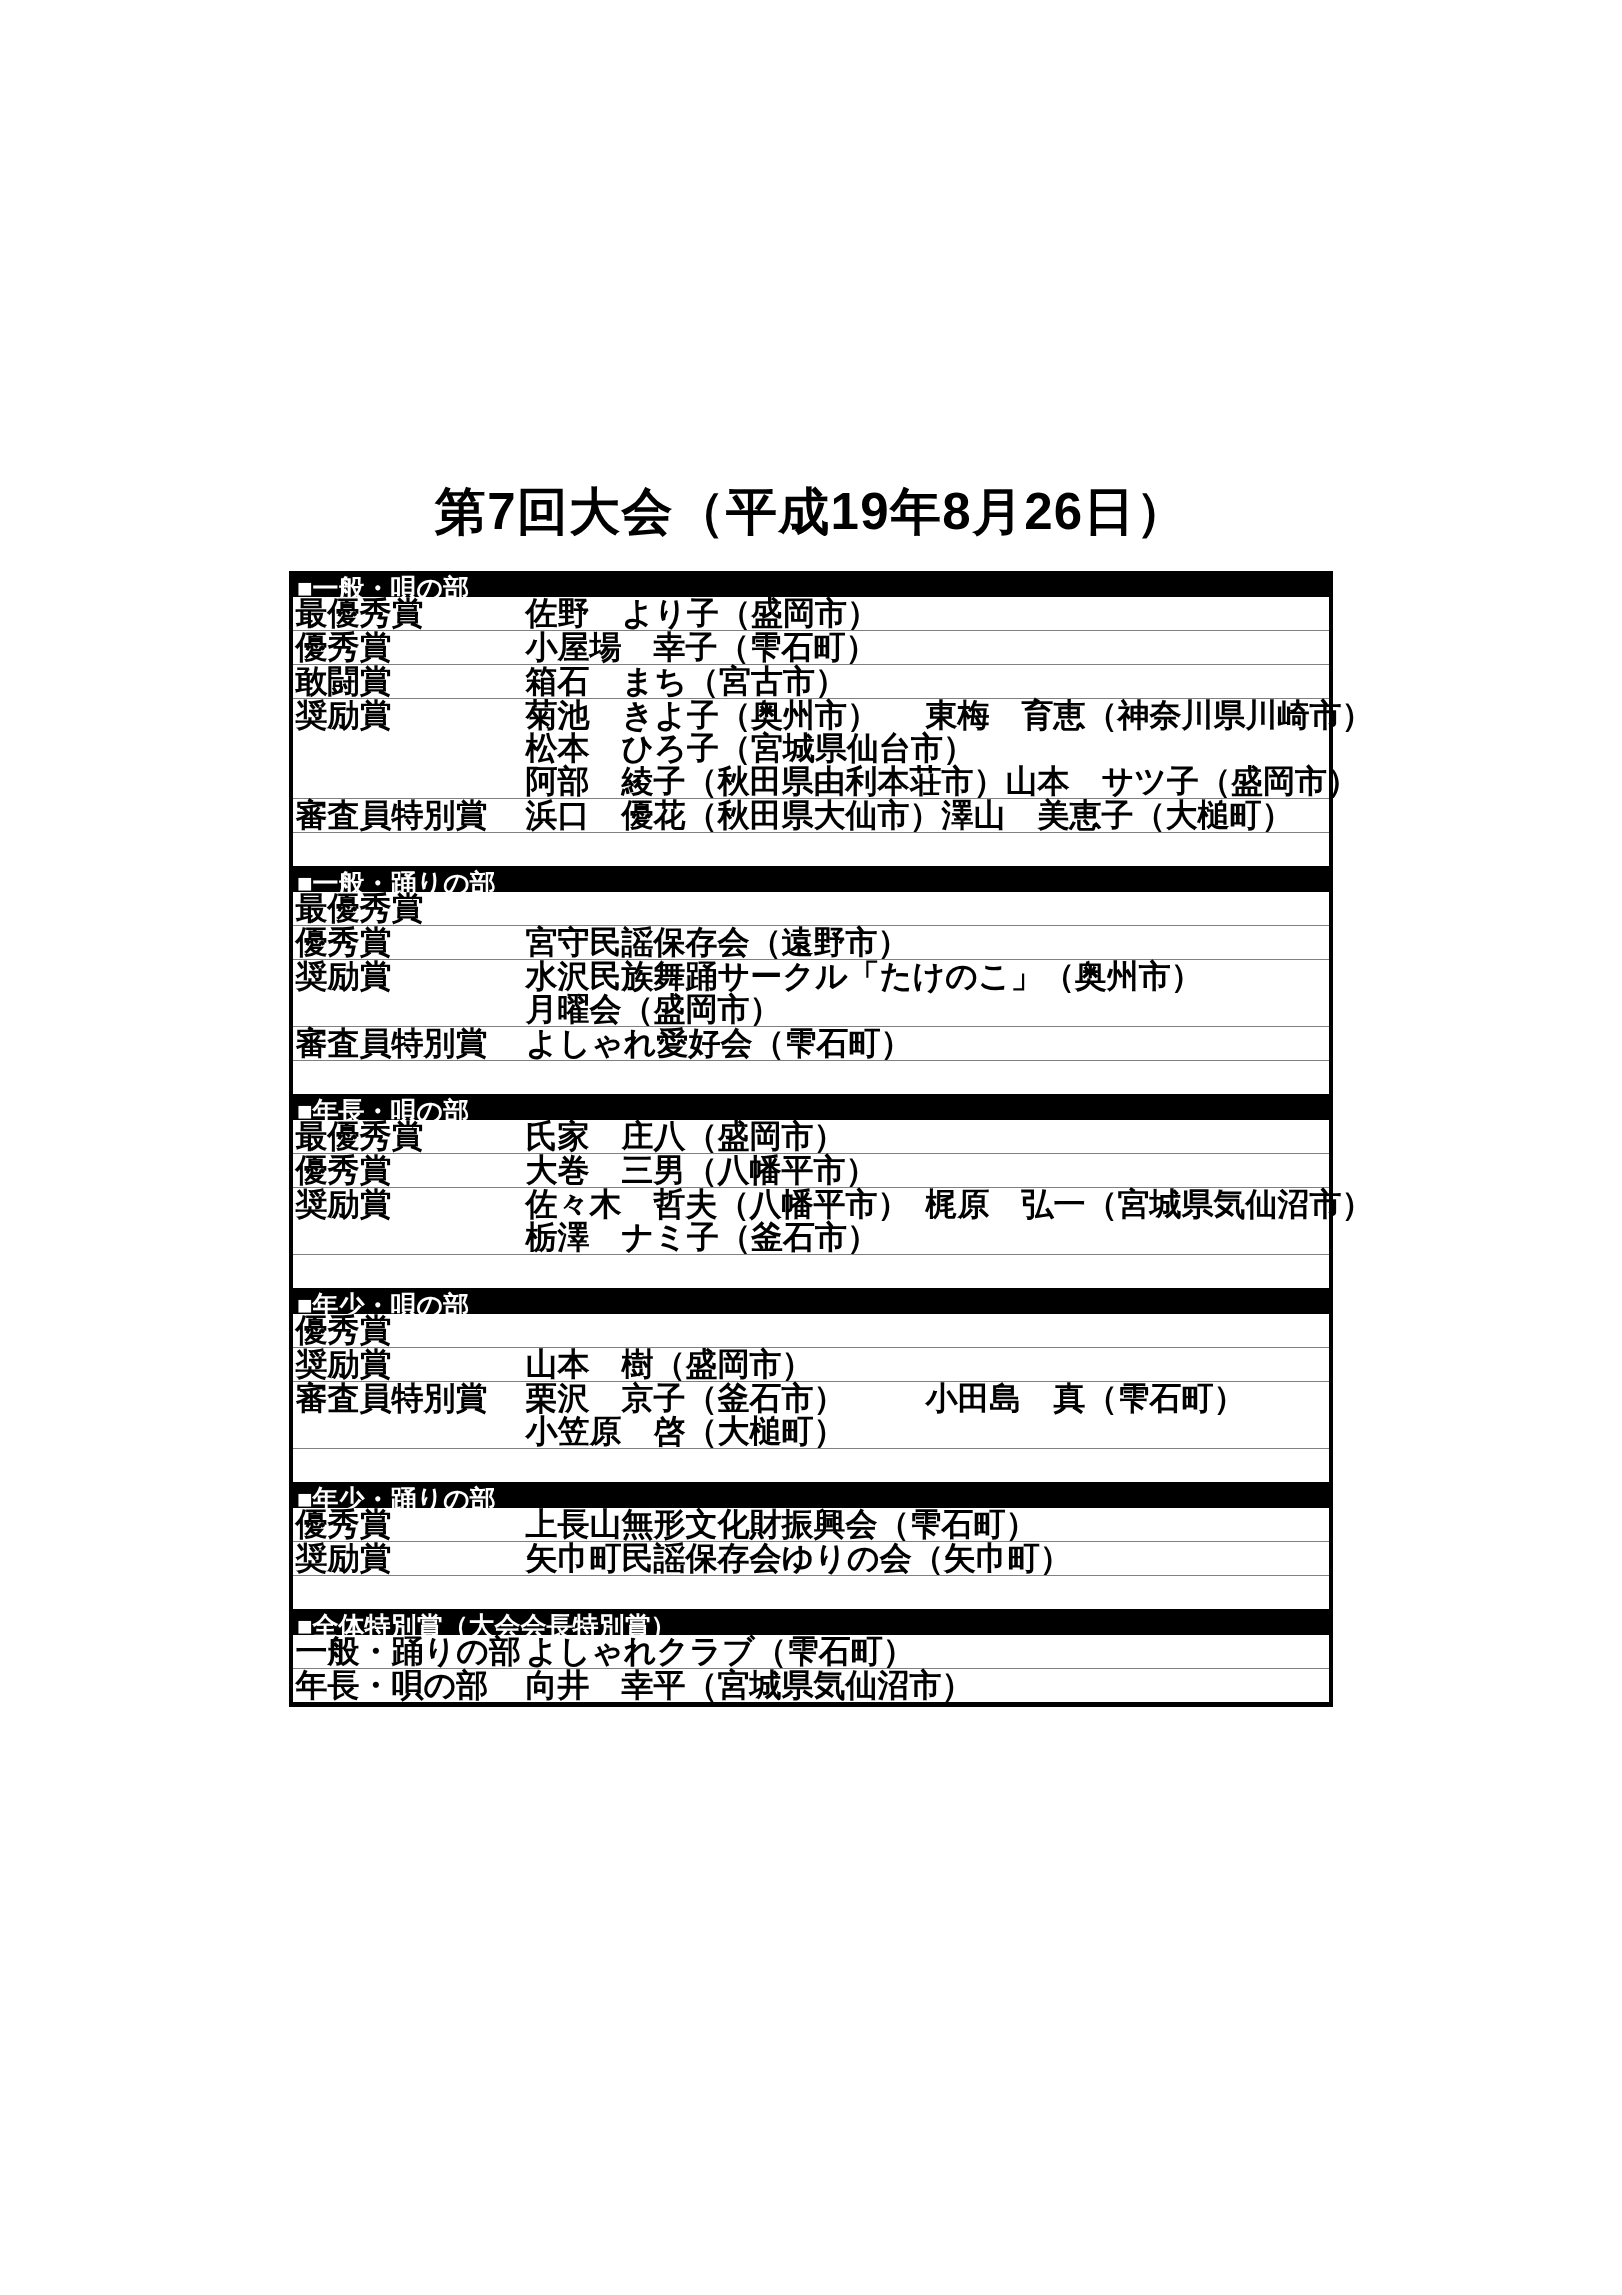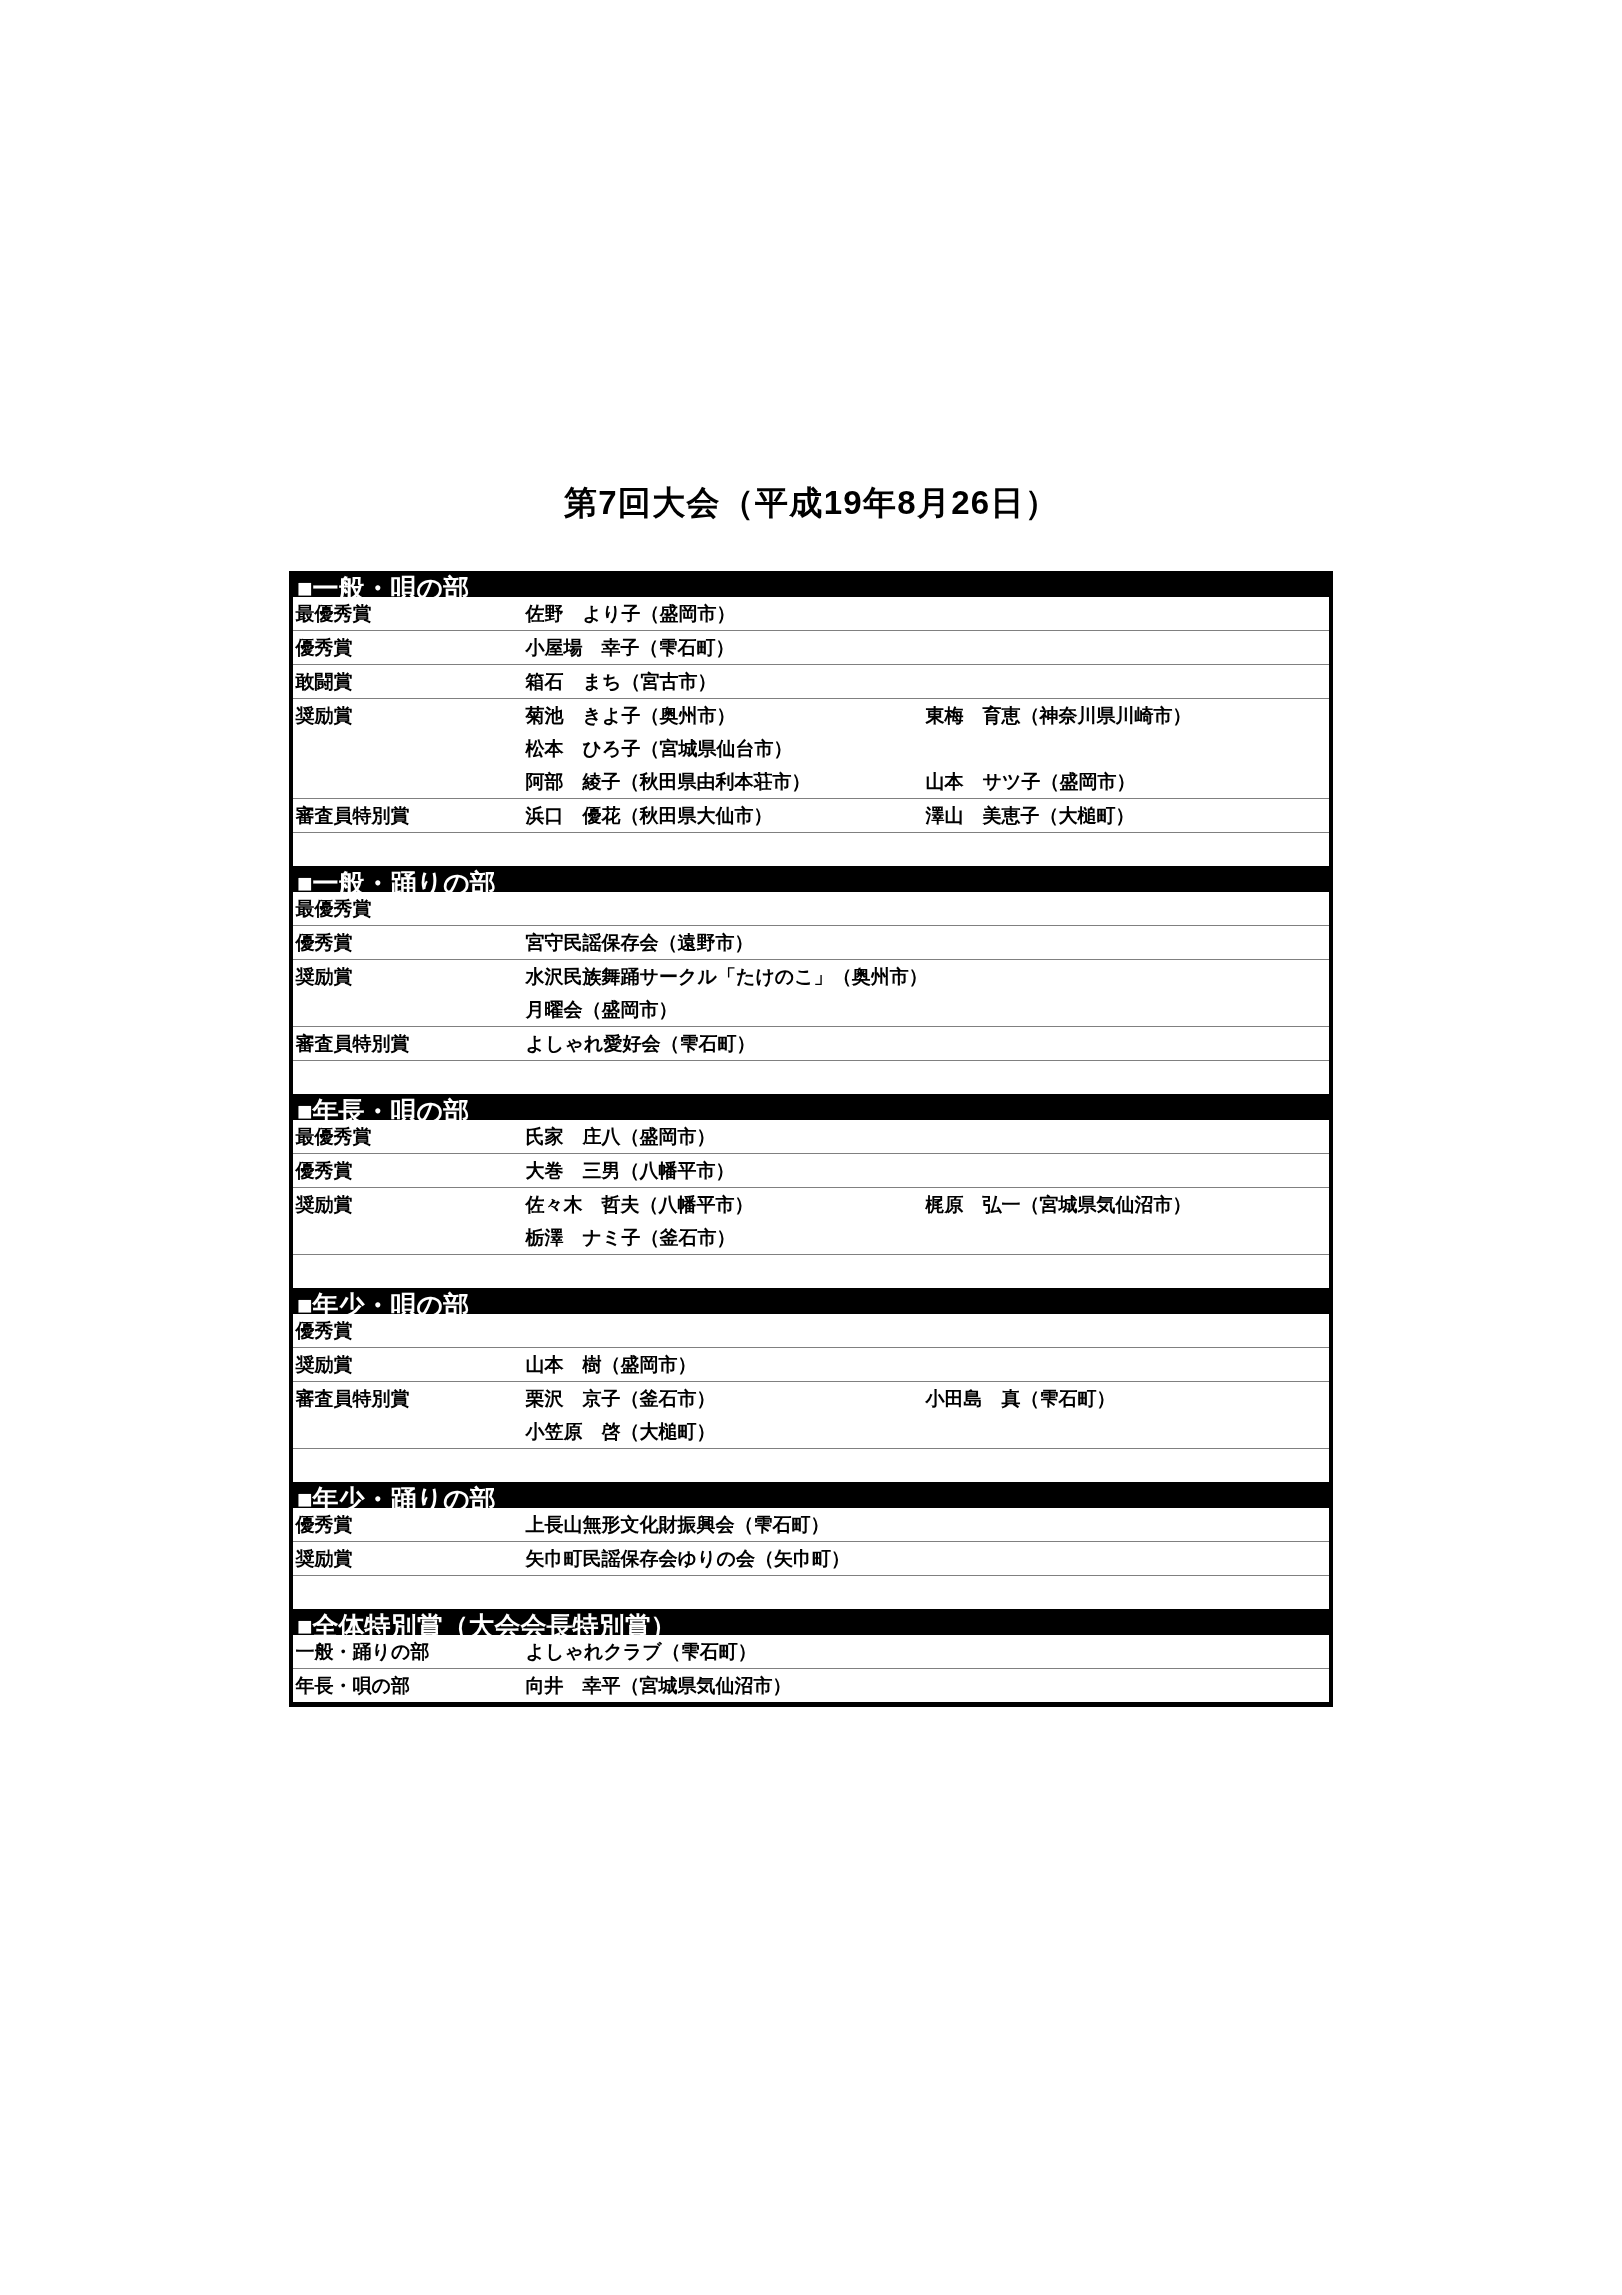--- a/index.html
+++ b/index.html
@@ -14,21 +14,21 @@
     font-family: "Liberation Sans", "DejaVu Sans", sans-serif;
     font-weight: bold;
     color: #000000;
   }
   .doc-title {
     position: absolute;
     top: 486px;
     left: 0;
     width: 1623px;
     text-align: center;
-    font-size: 33px;
+    font-size: 51px;
     letter-spacing: 1.3px;
     line-height: 1;
   }
   .results {
     position: absolute;
     left: 289px;
     top: 571px;
     width: 1044px;
     box-sizing: border-box;
     border-left: 4.6px solid #000000;
@@ -43,21 +43,21 @@
     line-height: 34px;
     font-size: 26px;
     padding-left: 3.9px;
     white-space: nowrap;
     overflow: hidden;
   }
   .row {
     display: flex;
     align-items: flex-start;
     border-bottom: 1.3px solid #808080;
-    font-size: 19px;
+    font-size: 32px;
   }
   .section:last-child .row:last-child {
     border-bottom: none;
   }
   .label {
     flex: 0 0 230px;
     width: 230px;
     padding-left: 2.6px;
     line-height: 33px;
     white-space: nowrap;

